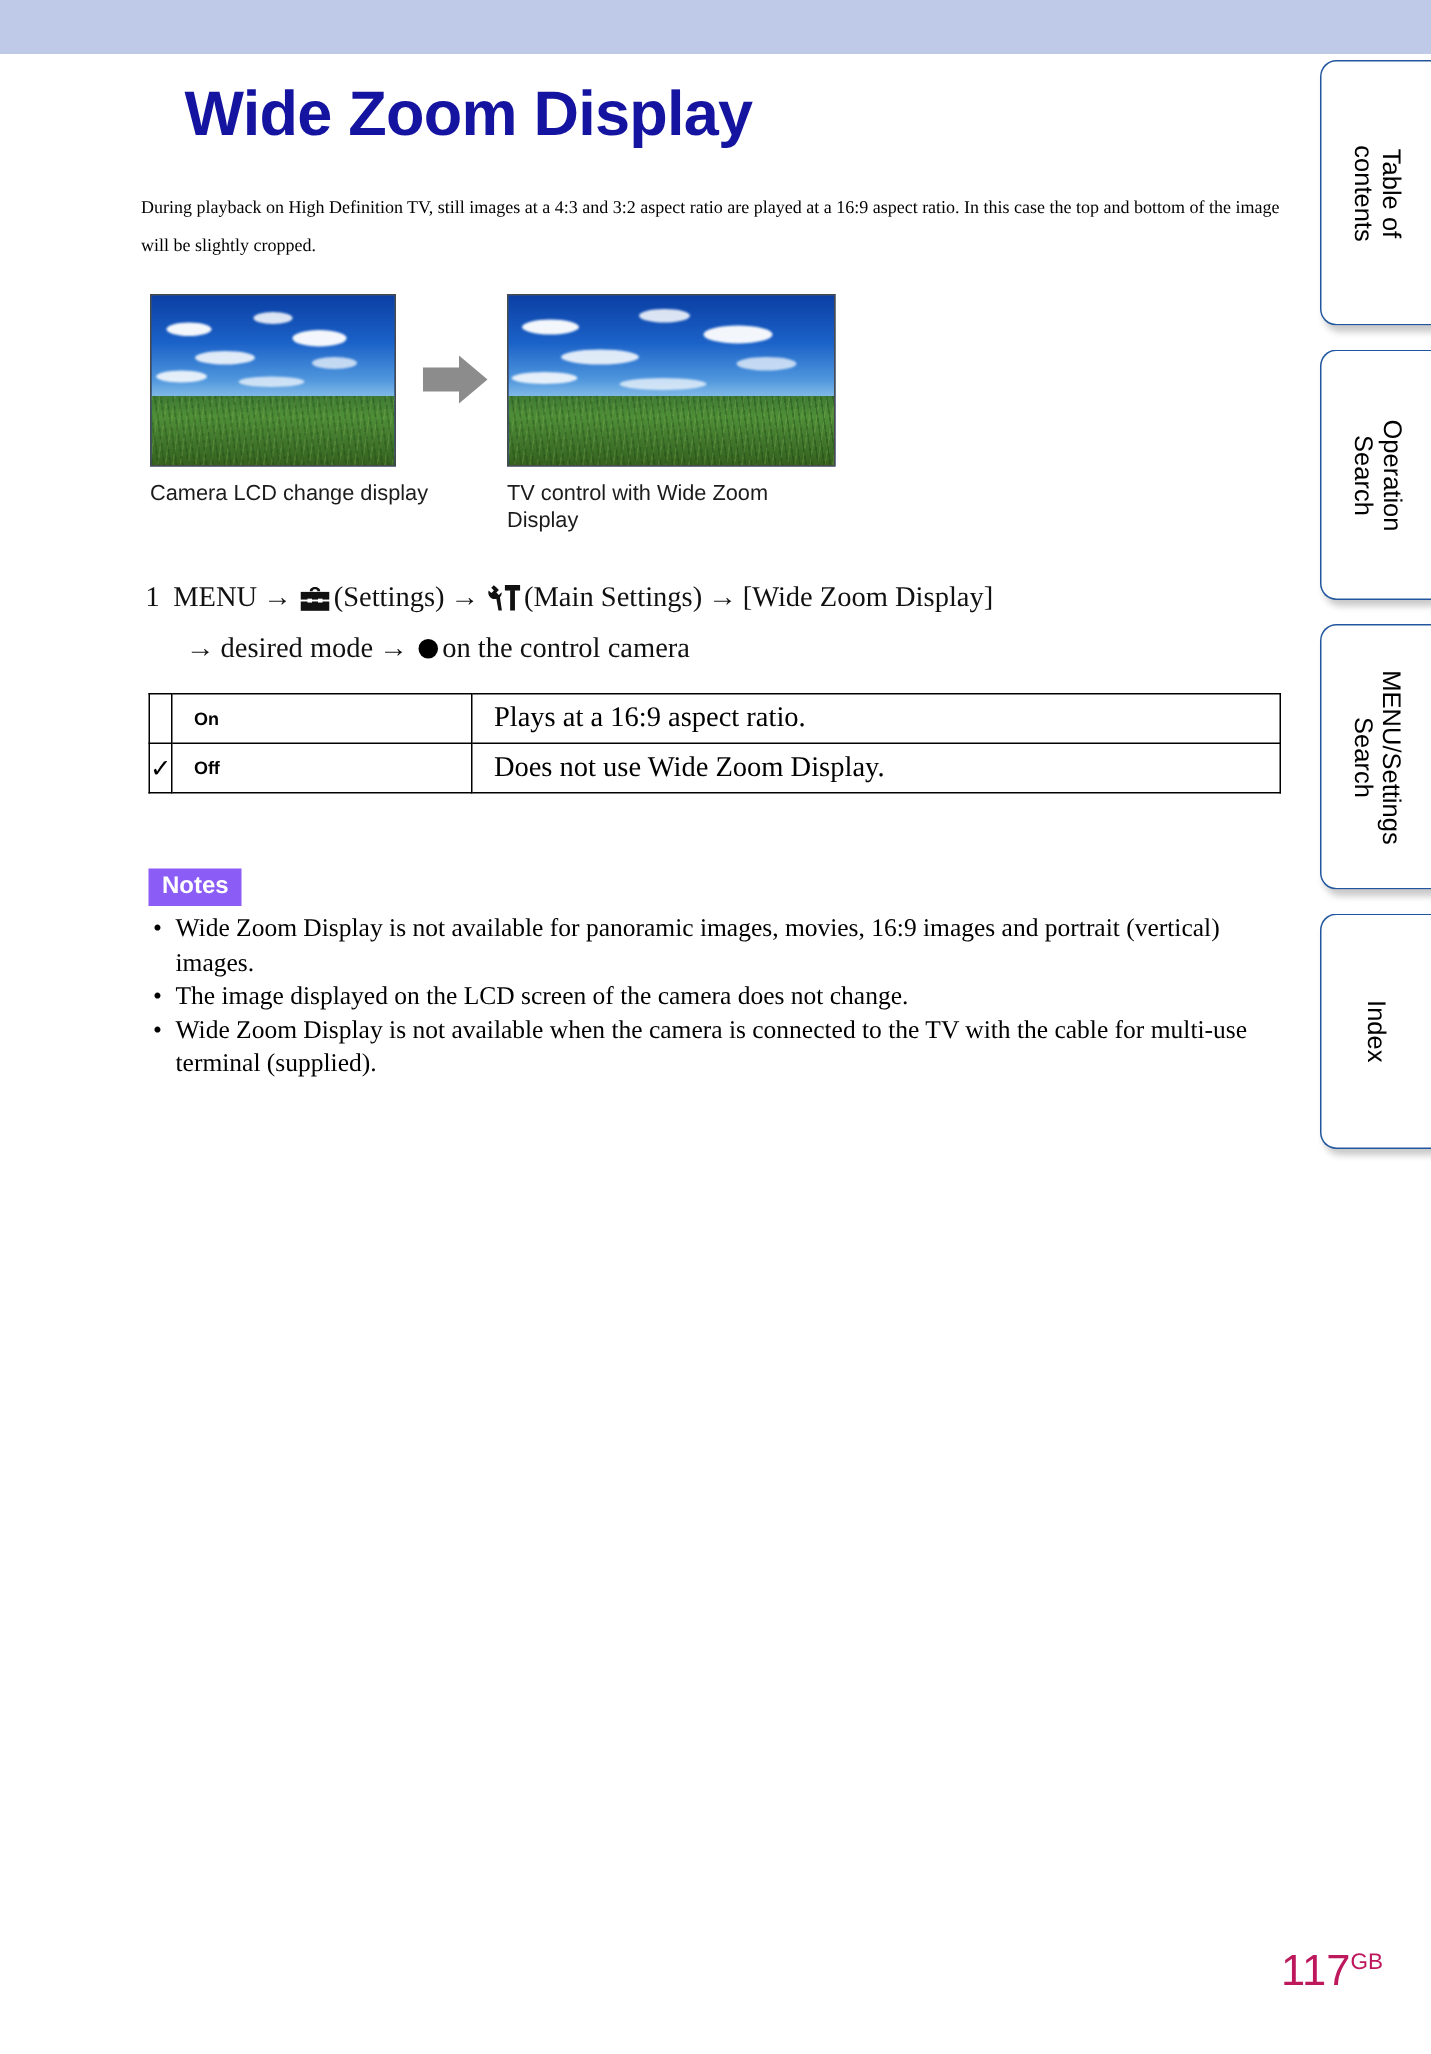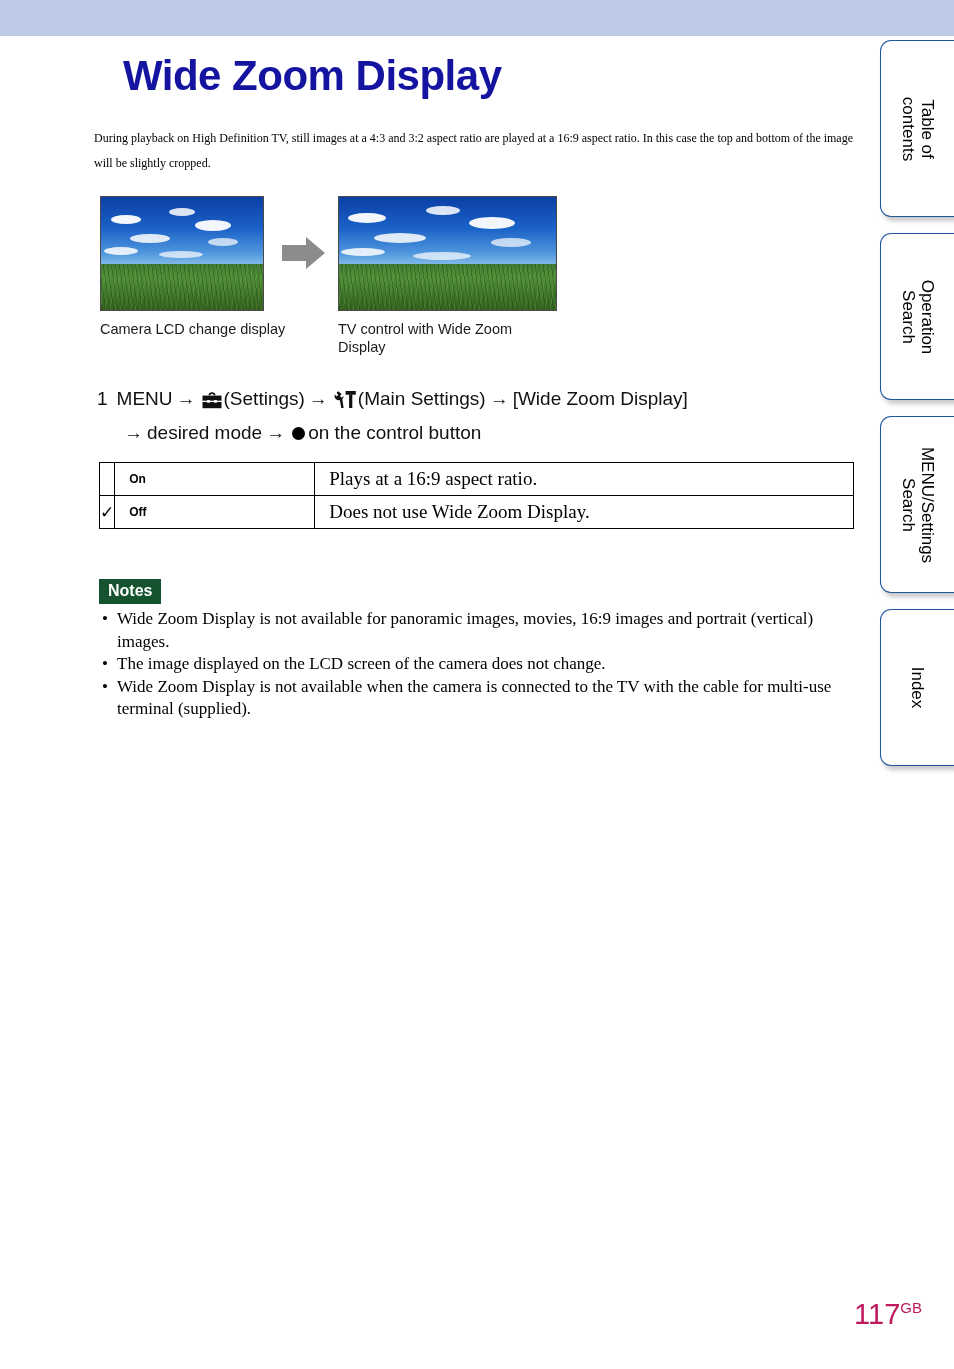--- a/index.html
+++ b/index.html
@@ -114,21 +114,21 @@
     line-height: 18px;
     color: #1c1c1c;
     width: 215px;
   }
 
   
   .step {
     position: absolute;
     left: 97px; top: 348px;
     width: 760px;
-    font-family: Liberation Sans, sans-serif;
+    font-family: Liberation Serif, serif;
     font-size: 19px;
     line-height: 30px;
     color: #111;
   }
   .step .num { margin-right: 9px; }
   .step .arw { font-size: 19px; padding: 0 4px; }
   .step .l2 { display: block; padding-left: 23px; }
   .ico { display: inline-block; vertical-align: -4px; margin: 0 2px; }
   .dot {
     display: inline-block;
@@ -164,21 +164,21 @@
     font-weight: bold;
     font-size: 12px;
     padding-left: 14px;
   }
   .settings td.desc { padding-left: 14px; font-size: 19px; }
 
   
   .notes-badge {
     position: absolute;
     left: 99px; top: 543px;
-    background: #14532d;
+    background: #8b5cf6;
     color: #fff;
     font-family: "Liberation Sans", sans-serif;
     font-weight: bold;
     font-size: 16px;
     padding: 3px 9px 4px 9px;
     line-height: 18px;
   }
   .notes-list {
     position: absolute;
     left: 99px; top: 572px;
@@ -305,21 +305,21 @@
         <rect x="0.5" y="4.6" width="19" height="5.1" fill="#111"></rect>
         <rect x="0.5" y="11" width="19" height="6.2" fill="#111"></rect>
         <rect x="5" y="9.1" width="3" height="2.6" fill="#fff"></rect>
         <rect x="12" y="9.1" width="3" height="2.6" fill="#fff"></rect>
       </svg></span><span>(Settings)</span><span class="arw">→</span><span class="ico">
       <svg width="22" height="19" viewBox="0 0 22 19">
         <path d="M4.2 1.2 L2.5 2.9 L4.3 4.7 L2.6 6.4 L0.8 4.6 C0.2 6.1 0.6 7.9 1.8 9.1 C2.9 10.2 4.5 10.6 5.9 10.2 L7.3 18 L9.6 18 L8.3 9.1 C9.2 8.3 9.6 7.1 9.4 5.9 L7.6 7.7 L5.9 6 L7.6 4.3 L5.8 2.5 Z" fill="#111"></path>
         <rect x="11.6" y="1" width="10.2" height="3.7" fill="#111"></rect>
         <rect x="15.1" y="4.4" width="3.2" height="13.6" fill="#111"></rect>
       </svg></span><span>(Main Settings)</span><span class="arw">→</span><span>[Wide Zoom Display]</span>
-    <span class="l2"><span class="arw">→</span><span>desired mode</span><span class="arw">→</span><span class="dot"></span><span>on the control button</span></span>
+    <span class="l2"><span class="arw">→</span><span>desired mode</span><span class="arw">→</span><span class="dot"></span><span>on the control camera</span></span>
   </div>
 
   <table class="settings">
     <tbody>
         <tr>
       <td class="chk"></td>
       <td class="opt">On</td>
       <td class="desc">Plays at a 16:9 aspect ratio.</td>
     </tr>
     <tr>

